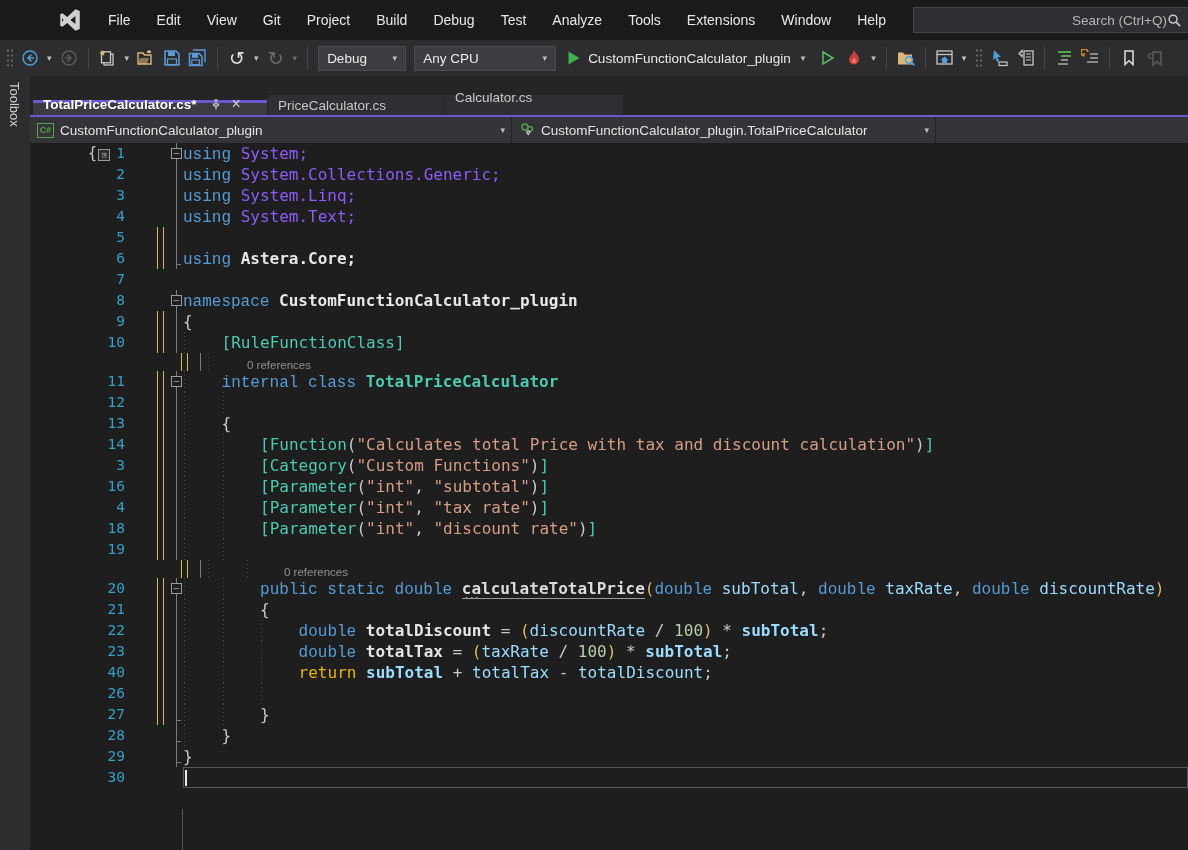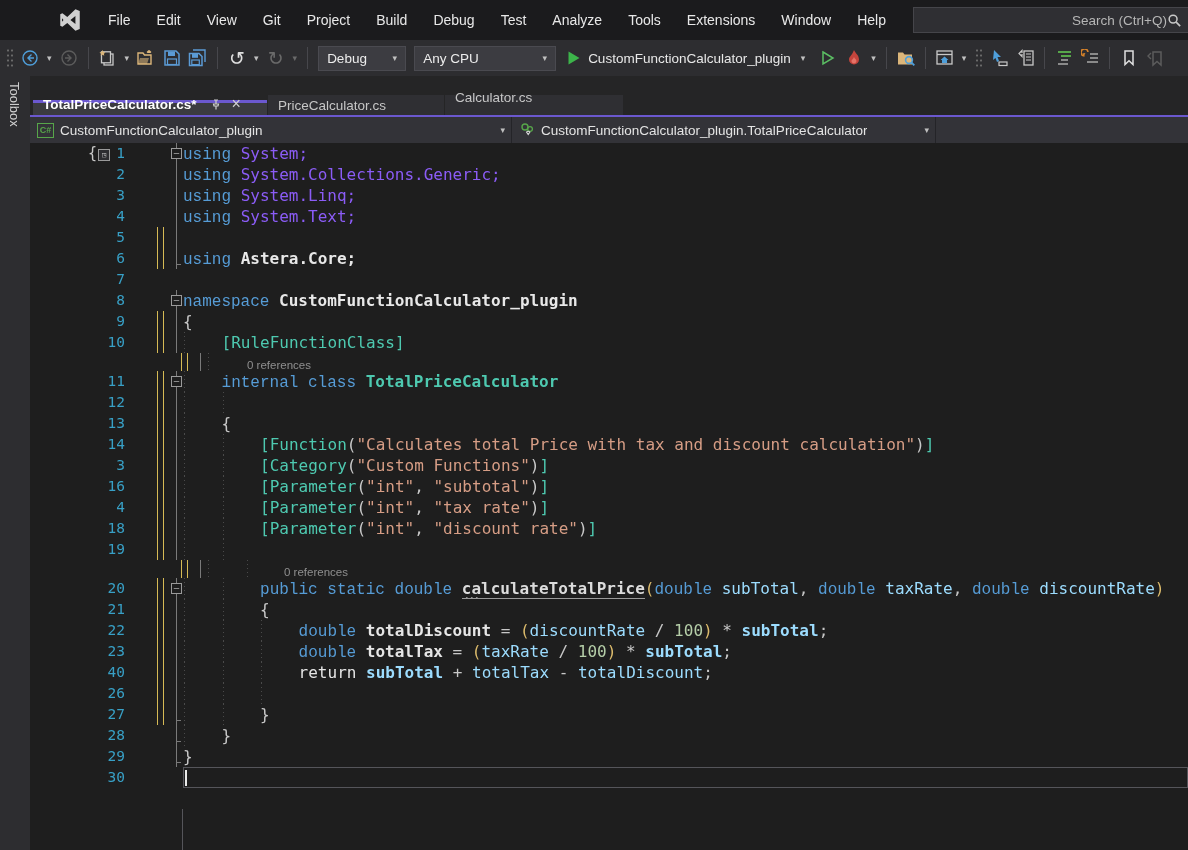--- a/index.html
+++ b/index.html
@@ -83,21 +83,21 @@
   .guide { position:absolute; top:0; bottom:0; width:1px;
            background-image:linear-gradient(#4a4a4a 33%, rgba(0,0,0,0) 0%);
            background-size:1px 4px; }
   .lens { color:#8f8f8f; font-size:11.5px; font-family:"Liberation Sans", sans-serif; line-height:18px; }
   .curline .code { border:1px solid #55555a; }
   .caret { position:absolute; left:1px; top:2px; width:2px; height:16px; background:#eaeaea; }
   .below-caret-line { position:absolute; width:1px; background:#55555a; }
 
   
   .tk-kw  { color:#569cd6;font-family:Liberation Mono, monospace; }
-  .tk-ctl { color:#e5e5e5; }
+  .tk-ctl { color:#eab308; }
   .tk-ty  { color:#4ec9b0; }
   .tk-tyb { color:#4ec9b0; font-weight:bold; }
   .tk-pl  { color:#8b5cf6; }
   .tk-plb { color:#e8e8e8; font-weight:bold; }
   .tk-str { color:#d69d85; }
   .tk-num { color:#b5cea8; }
   .tk-prm { color:#9cdcfe; }
   .tk-prmb{ color:#9cdcfe; font-weight:bold; }
   .tk-loc { color:#e6e6e6; font-weight:bold; }
   .tk-pu  { color:#c8c8c8; }

